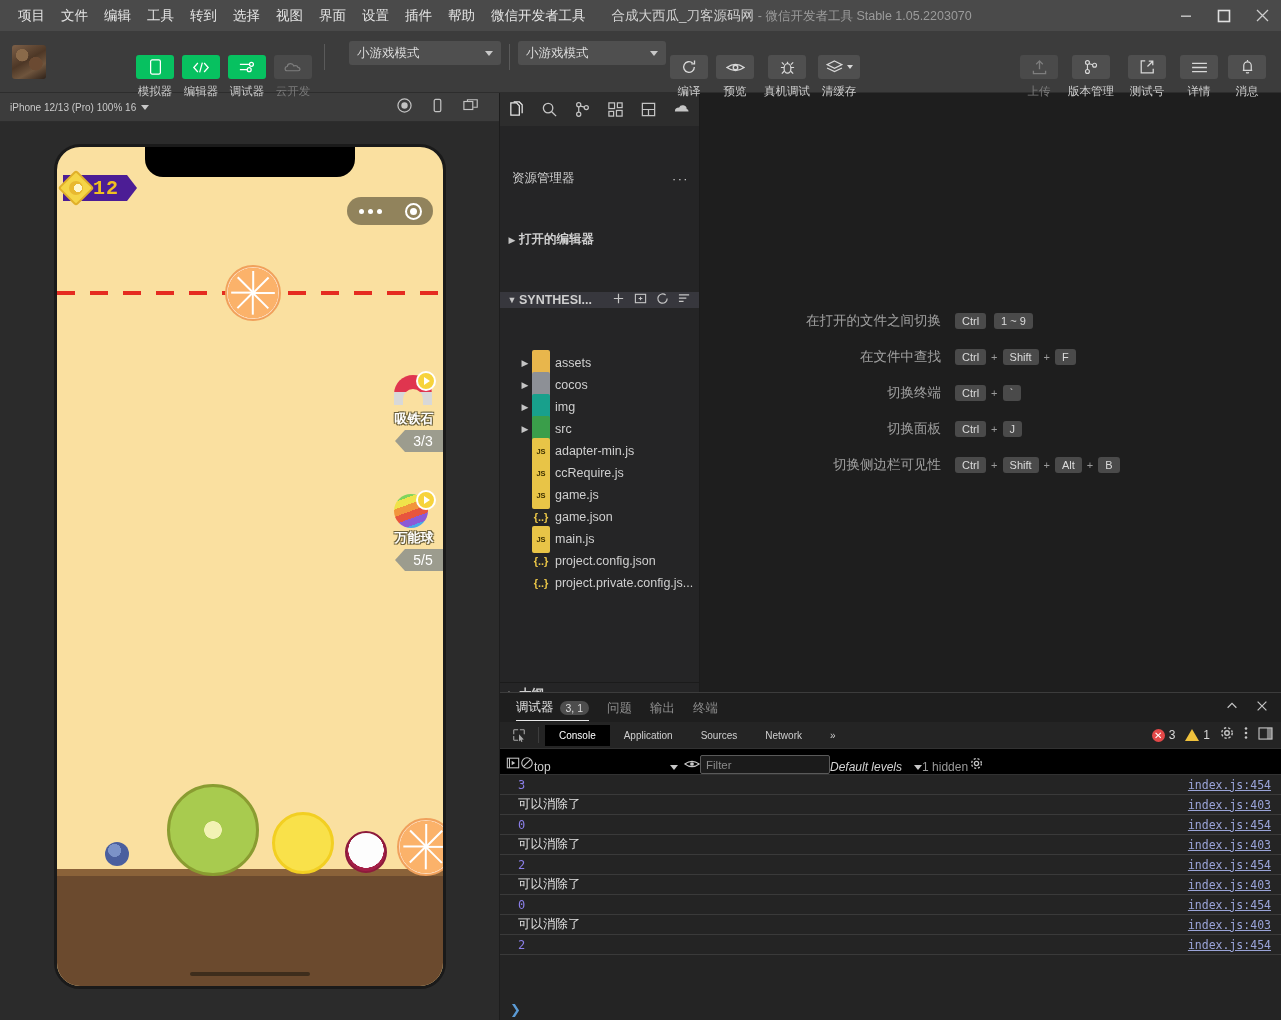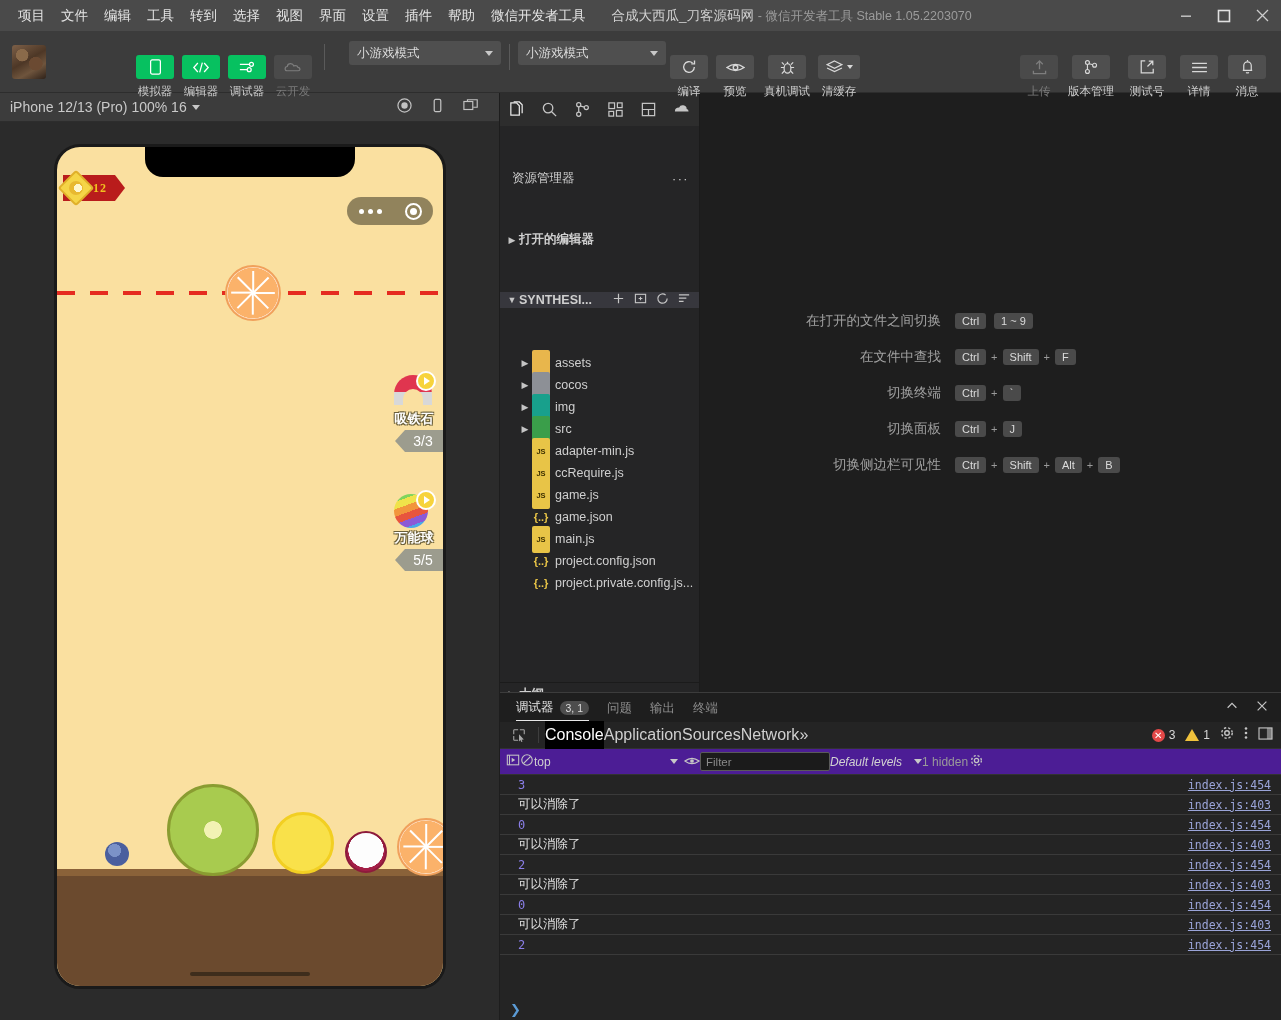--- a/index.html
+++ b/index.html
@@ -59,34 +59,34 @@
   }
   .caret { border-left: 4px solid transparent; border-right: 4px solid transparent; border-top: 5px solid #c8c8c8; margin-left: 8px; }
   .spacer { flex: 1; }
 
   
   .body { flex: 1; display: flex; min-height: 0; }
 
   
   .sim-panel { width: 500px; flex: none; display: flex; flex-direction: column; background: #2b2b2b; border-right: 1px solid #1d1d1d; }
   .sim-bar { height: 29px; background: #3c3c3c; display: flex; align-items: center; padding: 0 10px; border-bottom: 1px solid #2d2d2d; }
-  .sim-bar-text { color: #c9c9c9; font-size: 14px; }
+  .sim-bar-text { color: #c9c9c9; font-size: 10px; }
   .sim-bar-icons { margin-left: auto; display: flex; gap: 18px; align-items: center; padding-right: 10px; }
   .sim-stage { flex: 1; position: relative; background: #2b2b2b; }
 
   .phone {
     position: absolute; left: 54px; top: 22px; width: 392px; height: 845px;
     background: #fae0a0; border-radius: 26px; border: 3px solid #1a1a1a; overflow: hidden;
   }
   .notch { position: absolute; left: 50%; transform: translateX(-50%); top: -2px; width: 210px; height: 32px; background: #000; border-radius: 0 0 18px 18px; }
   .score-badge { position: absolute; left: 6px; top: 26px; height: 30px; display: flex; align-items: center; }
   .score-tag {
-    height: 26px; background: #b91c1c; display: flex; align-items: center; padding: 0 18px 0 30px;
+    height: 26px; background: #4c1d95; display: flex; align-items: center; padding: 0 18px 0 30px;
     clip-path: polygon(0 0, calc(100% - 10px) 0, 100% 50%, calc(100% - 10px) 100%, 0 100%);
-    color: #f0c020; font-weight: bold; font-size: 12px; letter-spacing: 1px; font-family: Liberation Serif, serif;
+    color: #f0c020; font-weight: bold; font-size: 20px; letter-spacing: 1px; font-family: Liberation Mono, monospace;
   }
   .score-gem {
     position: absolute; left: 0; top: 2px; width: 26px; height: 26px; background: #f5d547;
     transform: rotate(45deg); border: 2px solid #e0b02a; border-radius: 3px;
   }
   .score-gem::after { content:""; position:absolute; inset:4px; border-radius:50%; background: radial-gradient(circle at 60% 40%, #fff7cc 0 35%, #e8b930 36% 100%); }
   .cap-pill {
     position: absolute; right: 10px; top: 50px; width: 86px; height: 28px; border-radius: 14px;
     background: rgba(110,100,70,.75); display: flex; align-items: center; justify-content: space-around;
   }
@@ -165,28 +165,28 @@
   .panel-tabs { height: 29px; display: flex; align-items: center; padding-left: 16px; background: #1e1e1e; }
   .ptab { color: #8e8e8e; font-size: 12.5px; margin-right: 18px; padding: 5px 0 4px 0; display: flex; align-items: center; gap: 6px; }
   .ptab.active { color: #e7e7e7; border-bottom: 1px solid #e7e7e7; }
   .pbadge { background: #4d4d4d; color: #ddd; border-radius: 9px; font-size: 10.5px; padding: 1px 6px; }
   .panel-acts { margin-left: auto; display: flex; gap: 16px; padding-right: 12px; color: #c5c5c5; }
 
   .devtools { flex: 1; display: flex; flex-direction: column; background: #242424; min-height: 0; }
   .dt-tabs { height: 27px; display: flex; align-items: center; background: #242424; border-bottom: 1px solid #323232; padding-left: 6px; }
   .dt-insp { width: 26px; display: flex; align-items: center; justify-content: center; color: #a8a8a8; }
   .dt-div { width: 1px; height: 16px; background: #3d3d3d; margin: 0 6px; }
-  .dt-tab { color: #cfcfcf; font-size: 16px; padding: 5px 0; }
+  .dt-tab { color: #cfcfcf; font-size: 10px; padding: 5px 14px; }
   .dt-tab.active { background: #000; color: #fff; }
   .dt-right { margin-left: auto; display: flex; align-items: center; gap: 10px; padding-right: 8px; }
   .errct { color: #d8d8d8; font-size: 12px; display: flex; align-items: center; gap: 4px; }
   .dot-err { width: 13px; height: 13px; border-radius: 50%; background: #e34848; color: #fff; font-size: 10px; display: flex; align-items: center; justify-content: center; }
   .tri-warn { width: 0; height: 0; border-left: 7px solid transparent; border-right: 7px solid transparent; border-bottom: 12px solid #f0c23c; }
 
-  .dt-filterbar { height: 26px; display: flex; align-items: center; background: #4c1d95; border-bottom: 1px solid #323232; padding: 0 6px; }
+  .dt-filterbar { height: 26px; display: flex; align-items: flex-end; background: #000000; border-bottom: 1px solid #323232; padding: 0 6px; }
   .ctx-select { display: flex; align-items: center; width: 150px; color: #cfcfcf; font-size: 12px; }
   .filter-input { flex: none; width: 130px; height: 19px; background: #1b1b1b; border: 1px solid #5a5a5a; border-radius: 2px; color: #c0c0c0; font-size: 11.5px; padding: 0 5px; }
   .filter-input::placeholder { color: #8a8a8a; }
   .lvl { color: #d2d2d2; font-size: 12px; display: flex; align-items: center; gap: 4px; font-style: italic; }
   .hidden-ct { color: #9a9a9a; font-size: 12px; }
 
   .console-body { flex: 1; overflow: hidden; background: #242424; }
   .cline { height: 20px; display: flex; align-items: center; border-bottom: 1px solid #3a3a3a; padding-left: 18px; font-family: "DejaVu Sans Mono", monospace; font-size: 12px; }
   .cmsg { color: #e0e0e0; font-family: "Liberation Sans", sans-serif; font-size: 12.5px; }
   .cmsg.num { color: #8b7fe8; font-family: "DejaVu Sans Mono", monospace; font-size: 12px; }

